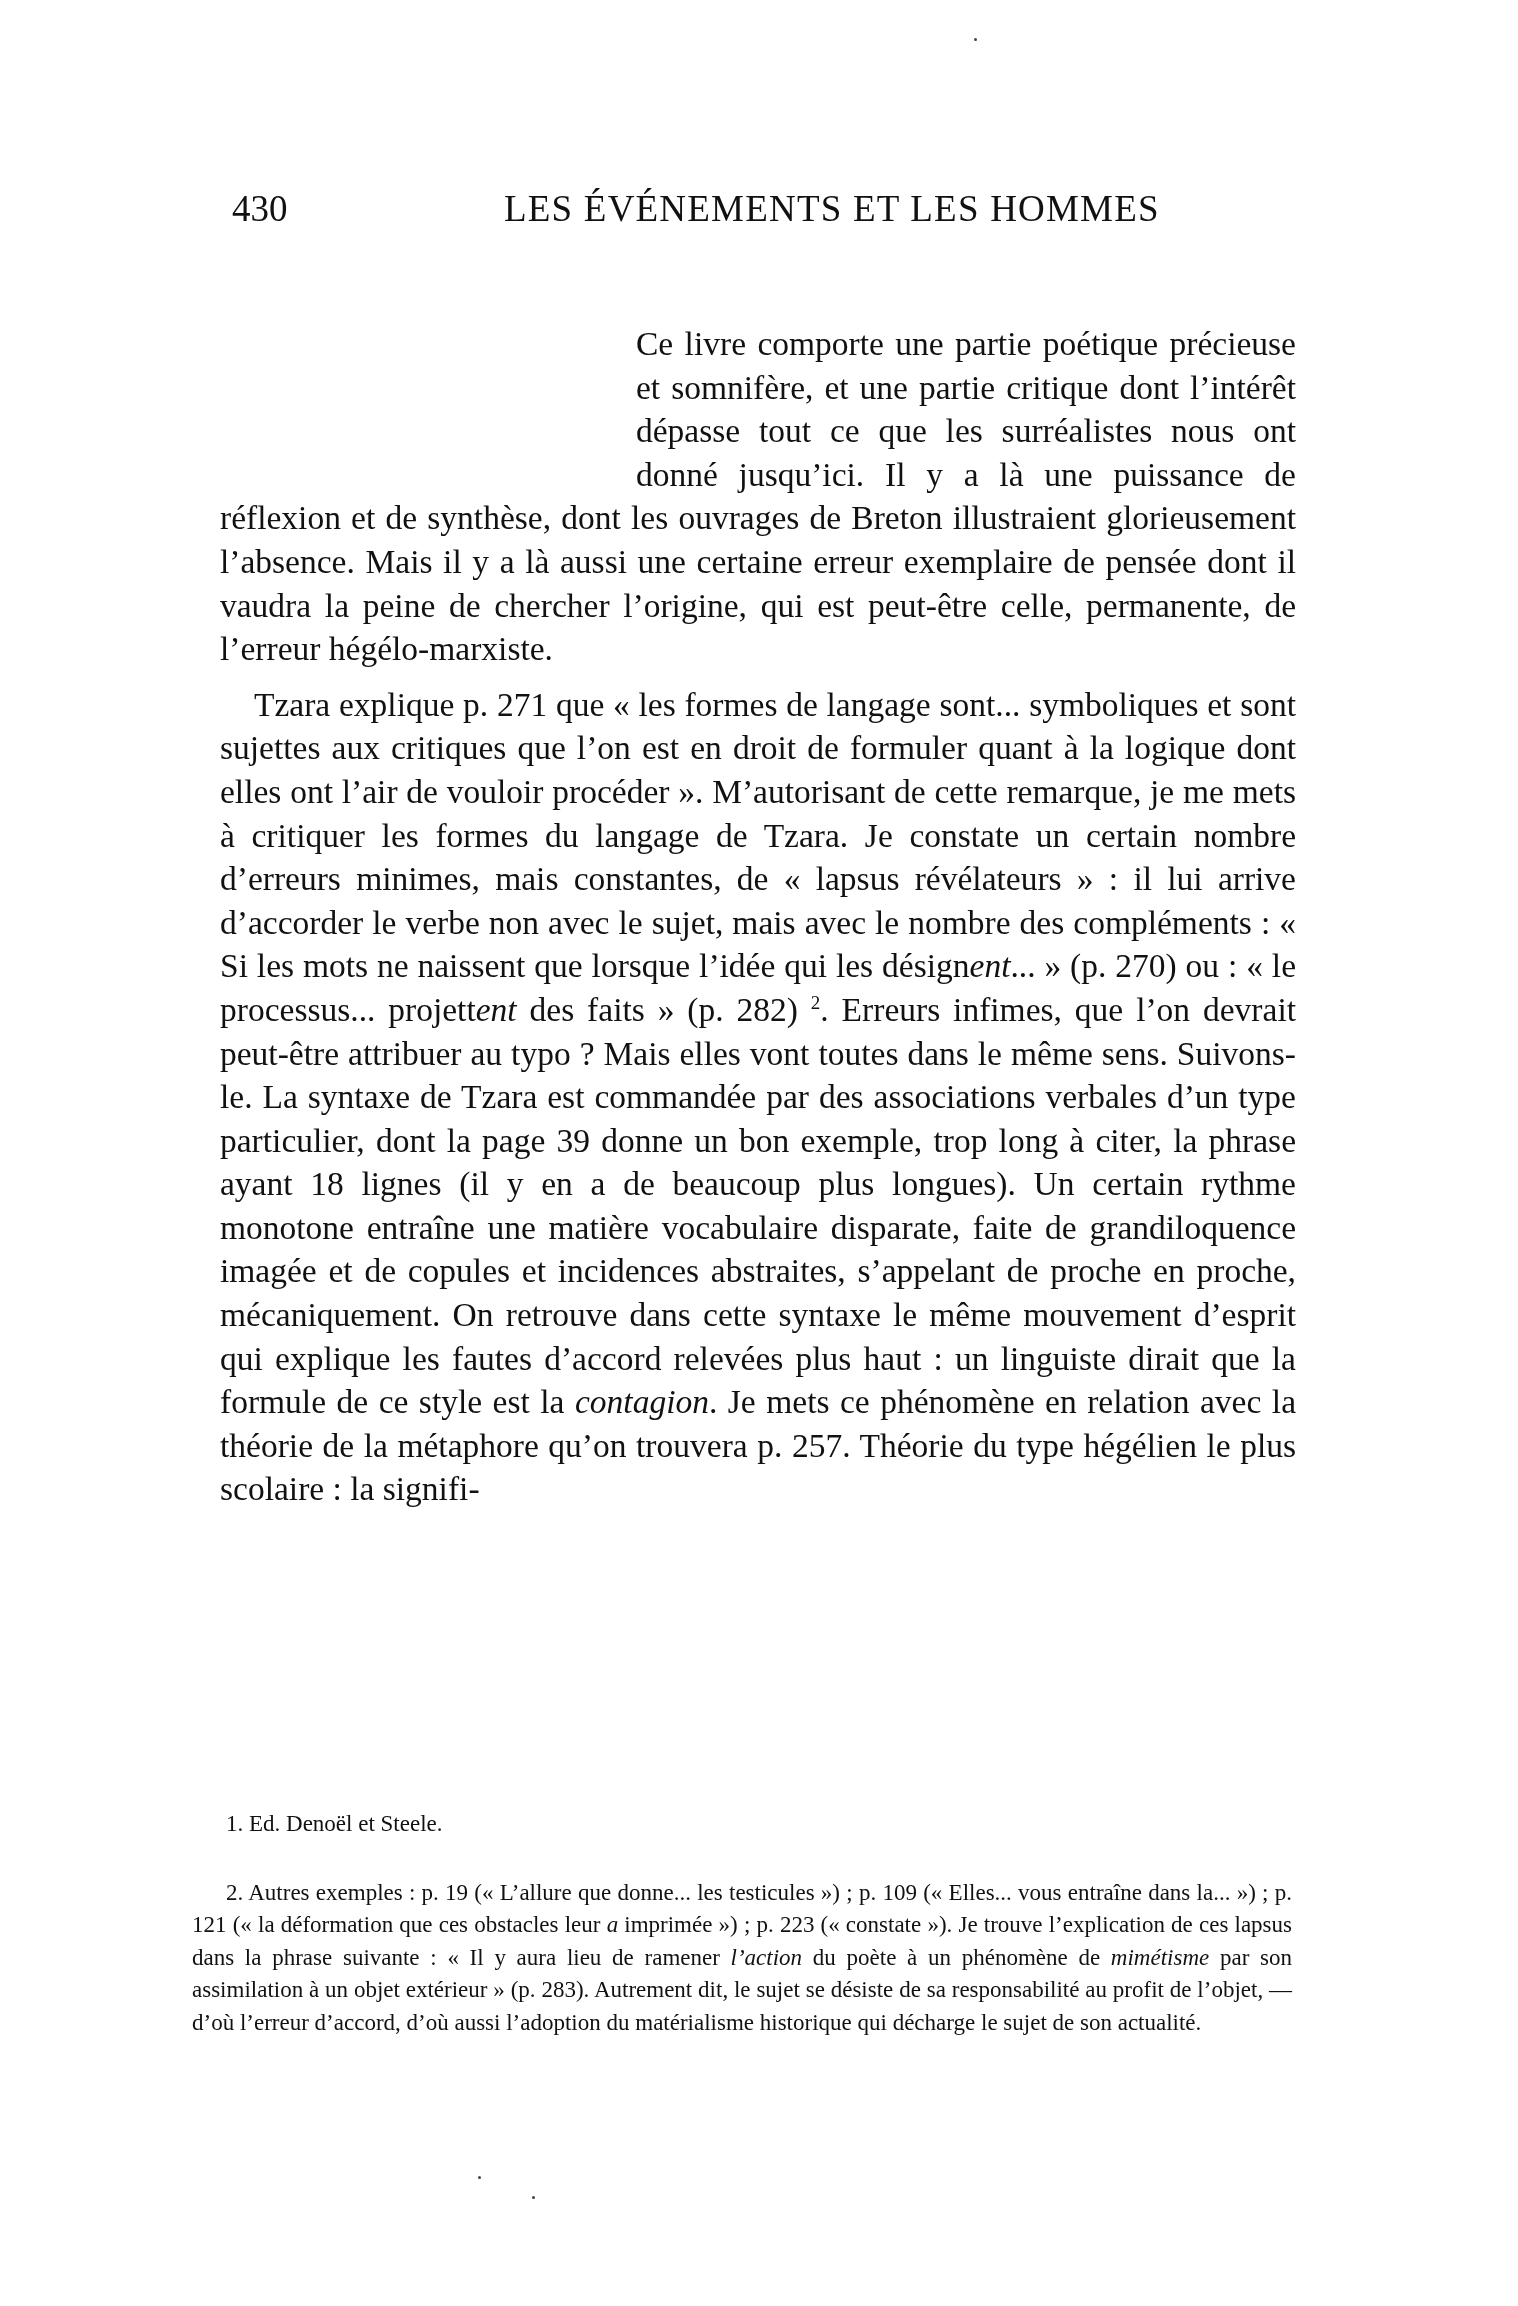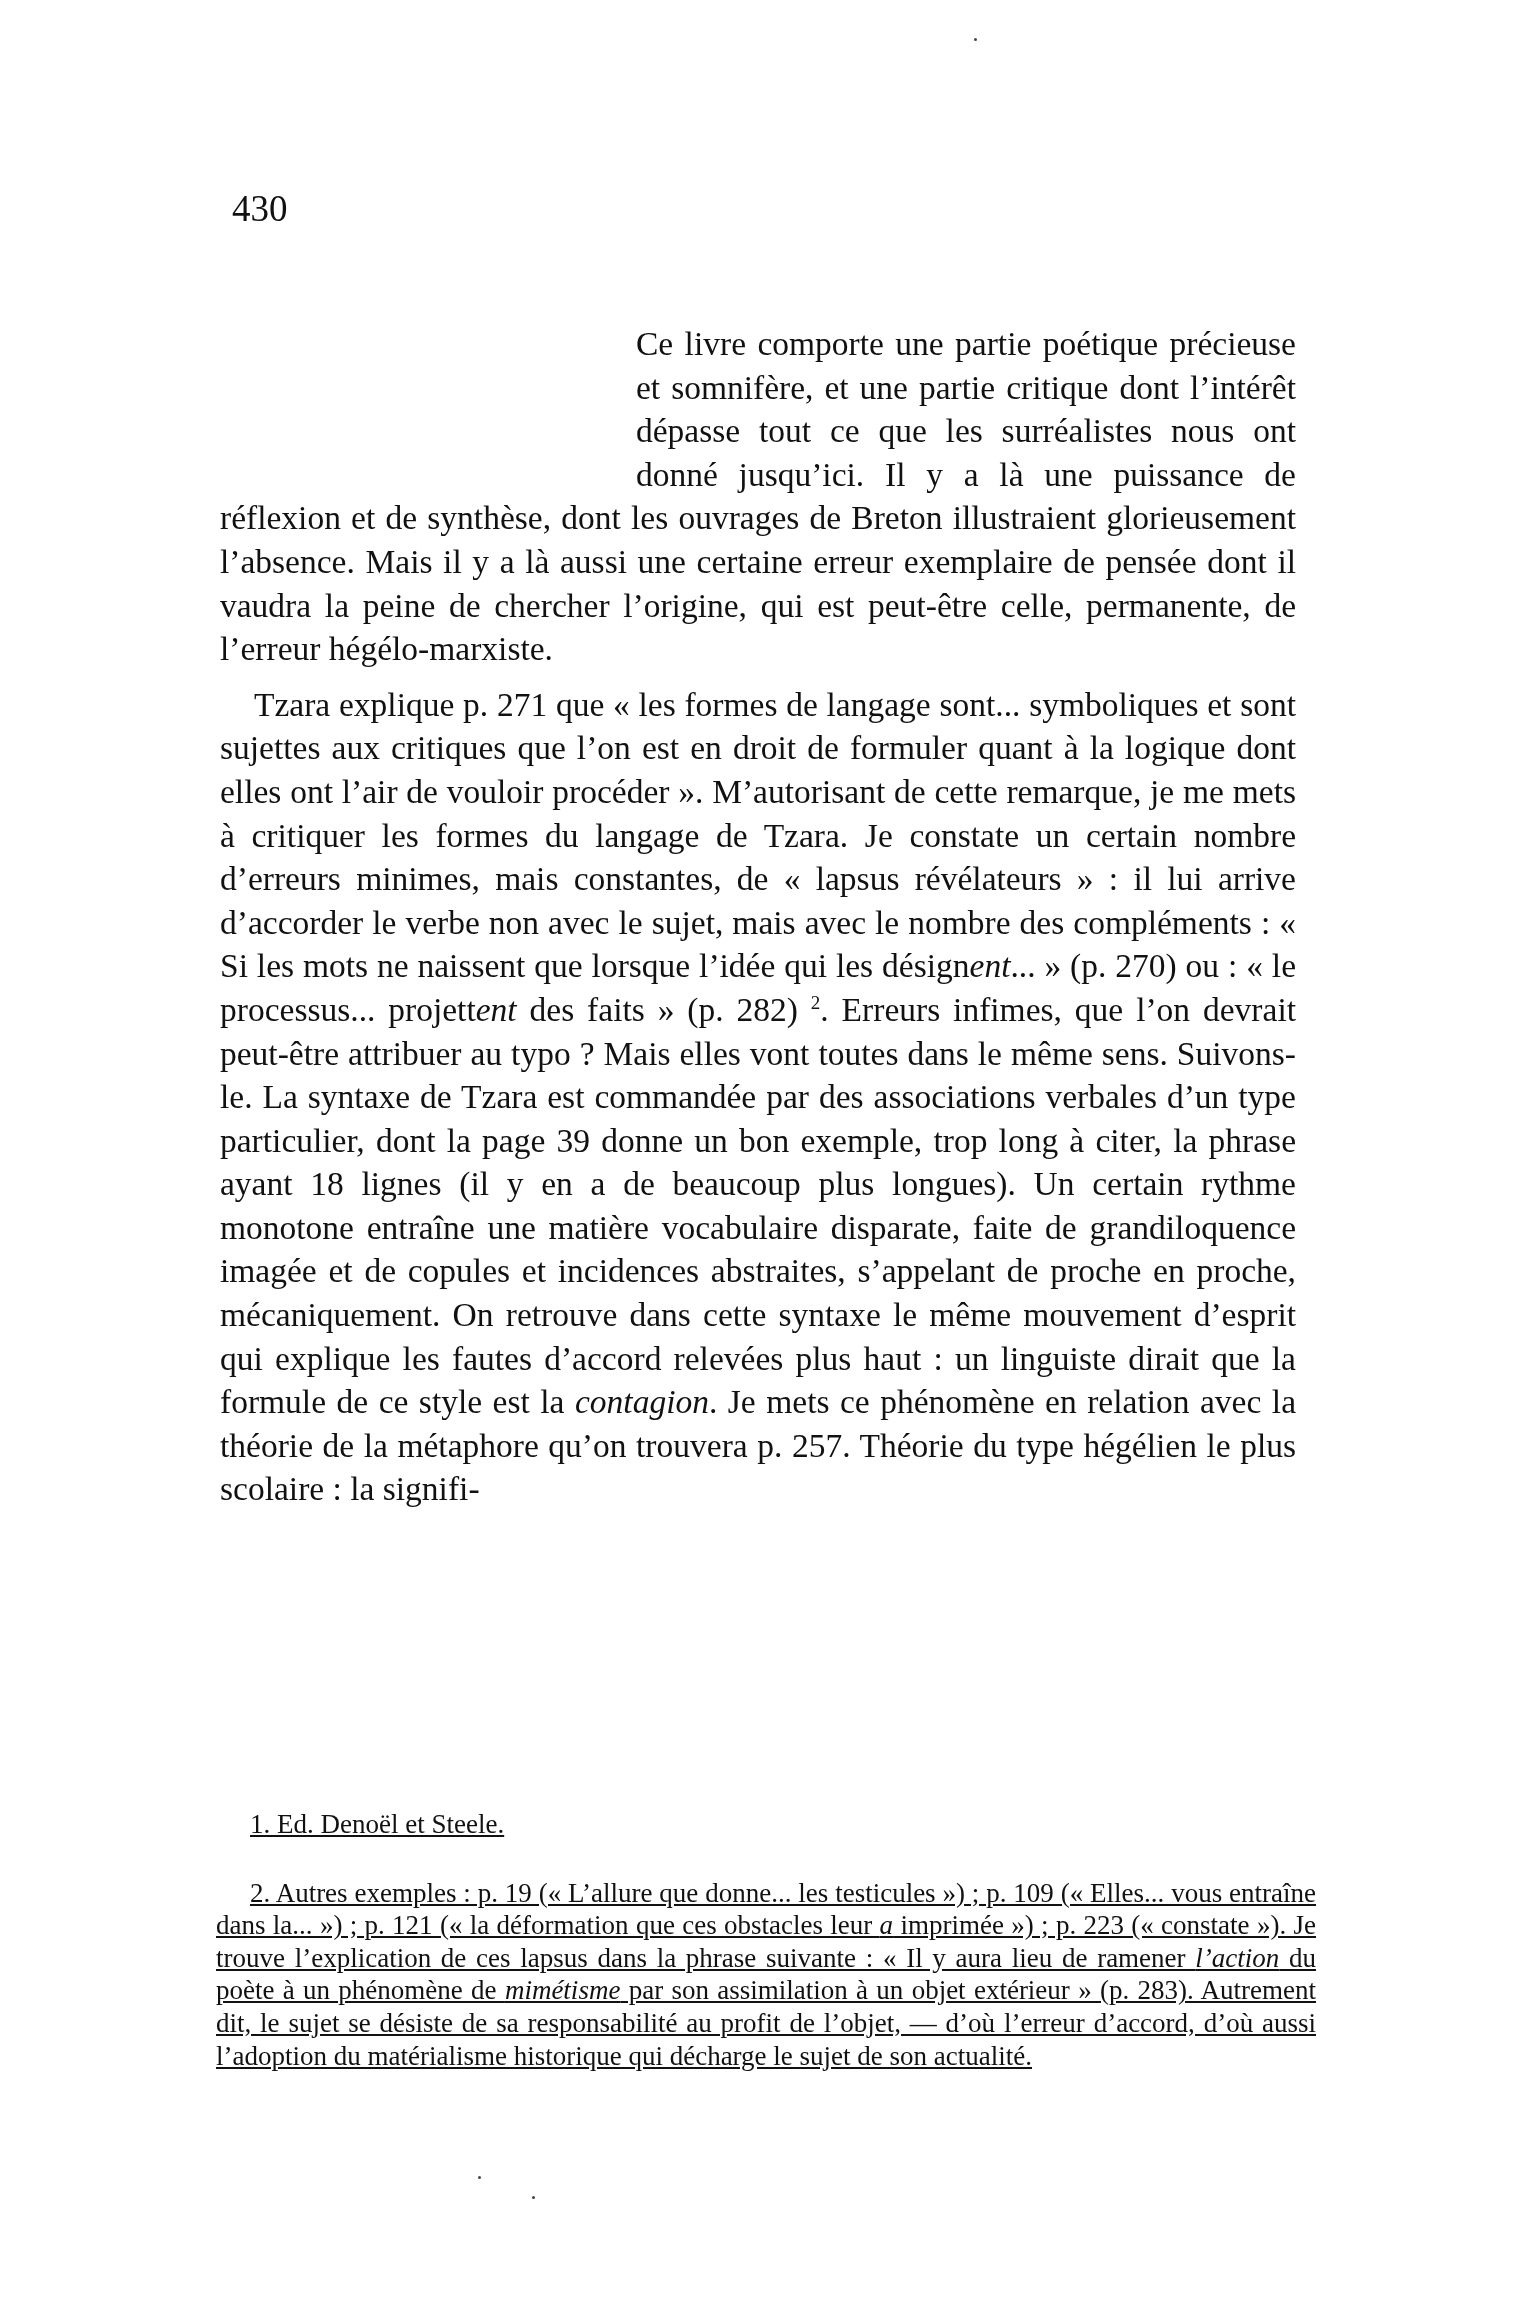--- a/index.html
+++ b/index.html
@@ -96,27 +96,26 @@
     .para.indent {
       text-indent: 34px;
     }
     sup.fn {
       font-size: 19px;
       vertical-align: 12px;
       line-height: 0;
     }
     .footnotes {
       position: absolute;
-      left: 216px;
+      left: 192px;
       top: 1808px;
       width: 1100px;
-      font-size: 27px;
+      font-size: 23px;
       line-height: 32.6px;
       text-align: justify;
-      text-decoration: underline;
     }
     .footnote {
       margin: 0;
       text-indent: 34px;
     }
     .footnote + .footnote {
       margin-top: 36px;
     }
     em { font-style: italic; }
     .dot {
@@ -125,20 +124,21 @@
       height: 3px;
       background: #444;
       border-radius: 50%;
     }
   </style>
 </head>
 <body>
 
 <div class="running-head">
   <span class="page-number">430</span>
+  <span class="running-title">LES ÉVÉNEMENTS ET LES HOMMES</span>
 </div>
 
 <div class="content">
 
   <div class="body-text">
     <div class="float-spacer"></div>
     <p class="para">Ce livre comporte une partie poétique précieuse et somnifère, et une partie critique dont l’intérêt dépasse tout ce que les surréalistes nous ont donné jusqu’ici. Il y a là une puissance de réflexion et de synthèse, dont les ouvrages de Breton illustraient glorieusement l’absence. Mais il y a là aussi une certaine erreur exemplaire de pensée dont il vaudra la peine de chercher l’origine, qui est peut-être celle, permanente, de l’erreur hégélo-marxiste.</p>
     <p class="para indent"><span>Tzara explique p. 271 que « les formes de langage sont... symboliques et sont sujettes aux critiques que l’on est en droit de formuler quant à la logique dont elles ont l’air de vouloir procéder ». M’autorisant de cette remarque, je me mets à critiquer les formes du langage de Tzara. Je constate un certain nombre d’erreurs minimes, mais constantes, de « lapsus révélateurs » : il lui arrive d’accorder le verbe non avec le sujet, mais avec le nombre des compléments : « Si les mots ne naissent que lorsque l’idée qui les désign</span><em>ent</em><span>... » (p. 270) ou : « le processus... projett</span><em>ent</em><span> des faits » (p. 282) </span><sup class="fn">2</sup><span>. Erreurs infimes, que l’on devrait peut-être attribuer au typo ? Mais elles vont toutes dans le même sens. Suivons-le. La syntaxe de Tzara est commandée par des associations verbales d’un type particulier, dont la page 39 donne un bon exemple, trop long à citer, la phrase ayant 18 lignes (il y en a de beaucoup plus longues). Un certain rythme monotone entraîne une matière vocabulaire disparate, faite de grandiloquence imagée et de copules et incidences abstraites, s’appelant de proche en proche, mécaniquement. On retrouve dans cette syntaxe le même mouvement d’esprit qui explique les fautes d’accord relevées plus haut : un linguiste dirait que la formule de ce style est la </span><em>contagion</em><span>. Je mets ce phénomène en relation avec la théorie de la métaphore qu’on trouvera p. 257. Théorie du type hégélien le plus scolaire : la signifi-</span></p>
   </div>
 </div>

